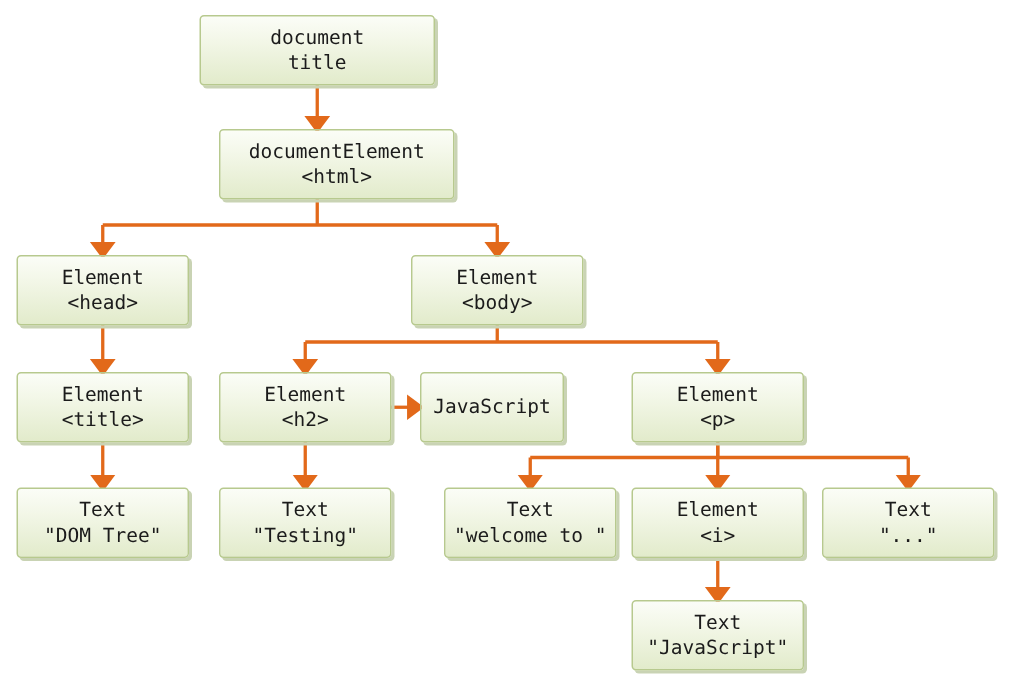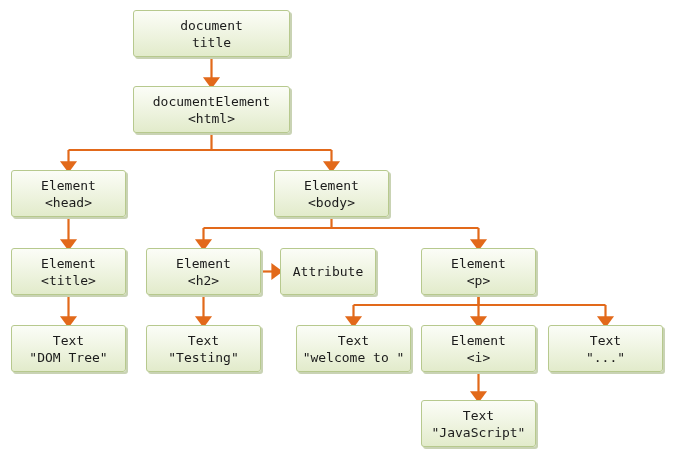--- a/index.html
+++ b/index.html
@@ -78,21 +78,21 @@
         <path d="M353.5,305 L353.5,319" marker-end="url(#ah)"></path>
         <path d="M605.5,305 L605.5,319" marker-end="url(#ah)"></path>
       </g>
   </svg>
 
   <div class="node" style="left: 133px; top: 10px; width: 157px; height: 47px;">
     <span class="l1">document</span>
     <span class="l2">title</span>
   </div>
 
-  <div class="node" style="left: 133px; top: 86px; width: 157px; height: 47px;">
+  <div class="node" style="left: 146px; top: 86px; width: 157px; height: 47px;">
     <span class="l1">documentElement</span>
     <span class="l2">&lt;html&gt;</span>
   </div>
 
   <div class="node" style="left: 11px; top: 170px; width: 115px; height: 47px;">
     <span class="l1">Element</span>
     <span class="l2">&lt;head&gt;</span>
   </div>
 
   <div class="node" style="left: 274px; top: 170px; width: 115px; height: 47px;">
@@ -104,21 +104,21 @@
     <span class="l1">Element</span>
     <span class="l2">&lt;title&gt;</span>
   </div>
 
   <div class="node" style="left: 146px; top: 248px; width: 115px; height: 47px;">
     <span class="l1">Element</span>
     <span class="l2">&lt;h2&gt;</span>
   </div>
 
   <div class="node" style="left: 280px; top: 248px; width: 96px; height: 47px;">
-    <span class="l1">Attribute</span>
+    <span class="l1">JavaScript</span>
   </div>
 
   <div class="node" style="left: 421px; top: 248px; width: 115px; height: 47px;">
     <span class="l1">Element</span>
     <span class="l2">&lt;p&gt;</span>
   </div>
 
   <div class="node" style="left: 11px; top: 325px; width: 115px; height: 47px;">
     <span class="l1">Text</span>
     <span class="l2">"DOM Tree"</span>

